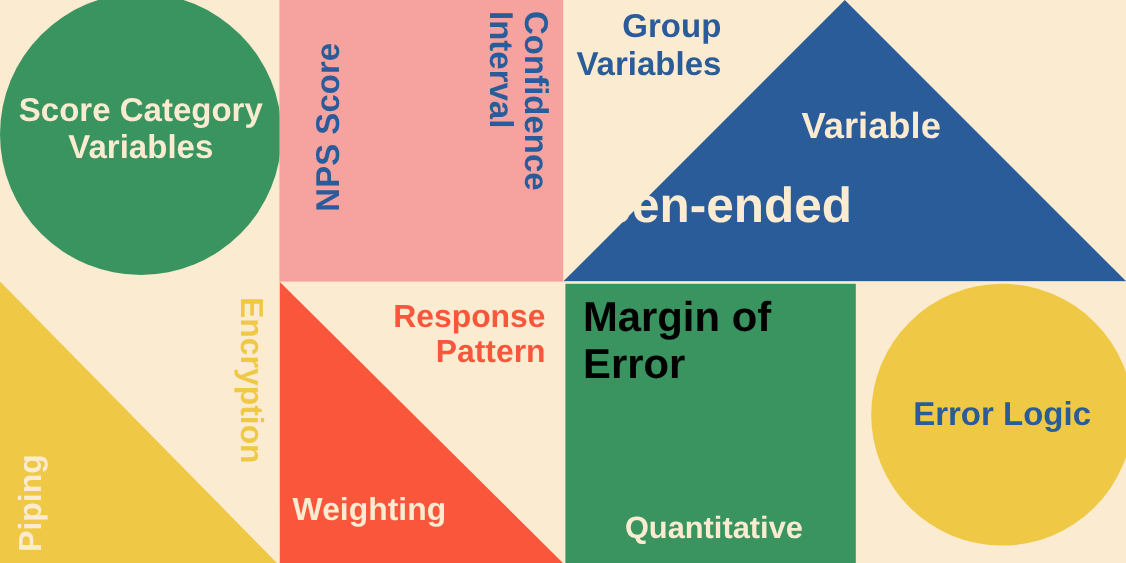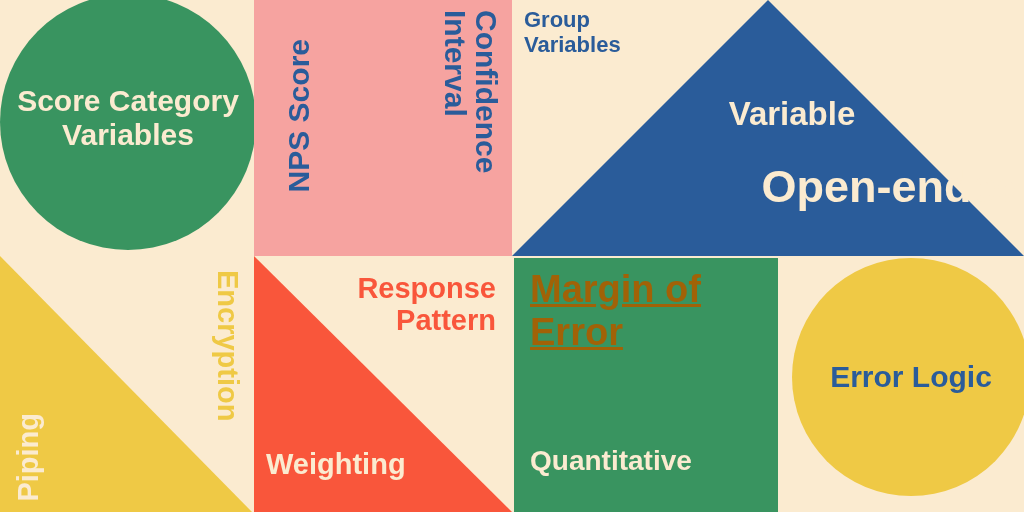--- a/index.html
+++ b/index.html
@@ -92,38 +92,38 @@
     text-align: left;
   }
   #confidence-interval-text > span {
     writing-mode: vertical-rl;
     margin-right: 8px; margin-top: 10px;
     line-height: 1.05;
   }
 
   #group-variables-text {
     left: 524px; top: 8px;
-    font-size: 22px; color: #2A5C9A;
-    text-align: left;
+    font-size: 30px; color: #2A5C9A;
+    text-align: right;
   }
   #smart-reports-text {
     right: 22px; top: 8px;
     font-size: 30px; color: #2A5C9A;
     text-align: right;
   }
   #variable-text {
     left: 512px; top: 96px;
     width: 512px;
     text-align: center;
     font-size: 33px; color: #FBEBD0; padding-left: 24px;
   }
   #open-ended-text {
     left: 512px; top: 162px;
     width: 512px;
-    text-align: right;
+    text-align: left;
     font-size: 45px; color: #FBEBD0;
   }
 
   #piping-text {
     left: 0px; top: 256px;
     width: 120px; height: 256px;
     display: flex; align-items: flex-end; justify-content: flex-start;
     font-size: 29px; color: #FBEBD0;
   }
   #piping-text > span {
@@ -152,26 +152,26 @@
   #weighting-text {
     left: 266px; top: 448px;
     font-size: 29px; color: #FBEBD0;
     text-align: left;
   }
 
   #margin-of-error-text {
     left: 530px; top: 268px;
     width: 238px;
     text-align: left;
-    font-size: 38px; color: #a16207; text-decoration: underline;
+    font-size: 38px; color: #000000;
   }
   #quantitative-text {
-    left: 530px; top: 445px;
+    left: 530px; top: 464px;
     width: 238px;
-    text-align: left;
+    text-align: center;
     font-size: 28px; color: #FBEBD0;
   }
 
   #skip-logic-text {
     left: 792px; top: 258px;
     width: 238px; height: 238px;
     display: flex; align-items: center; justify-content: center;
     font-size: 30px; color: #2A5C9A;
   }
 </style>

